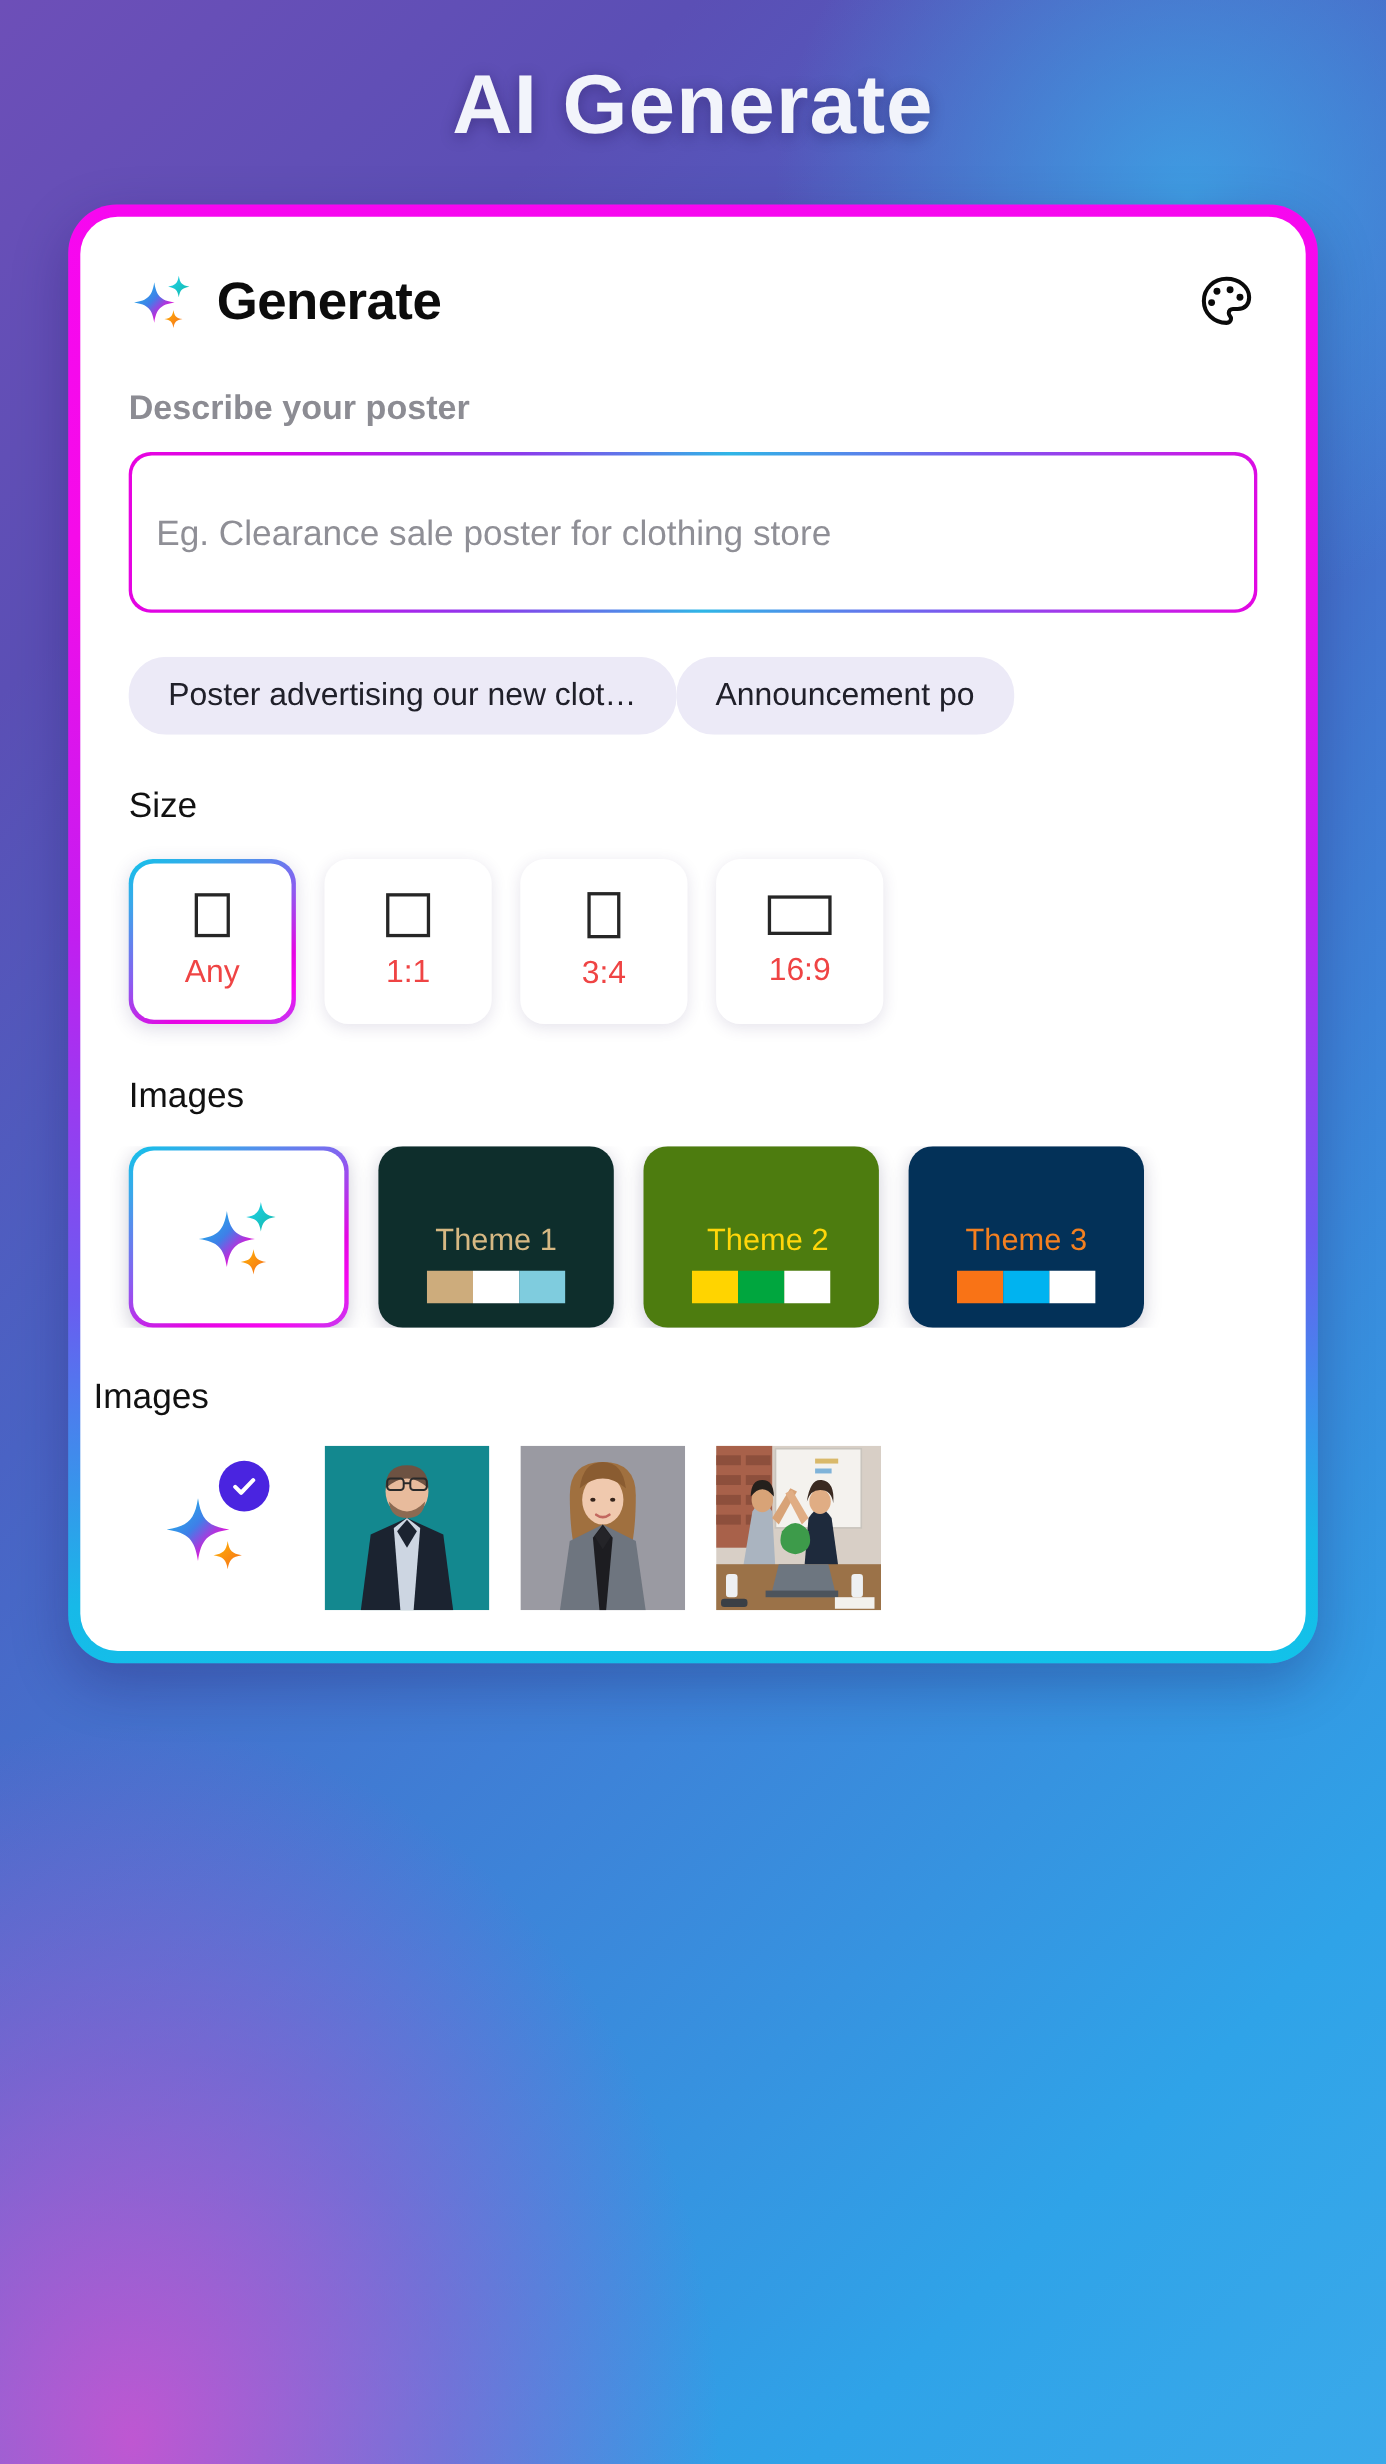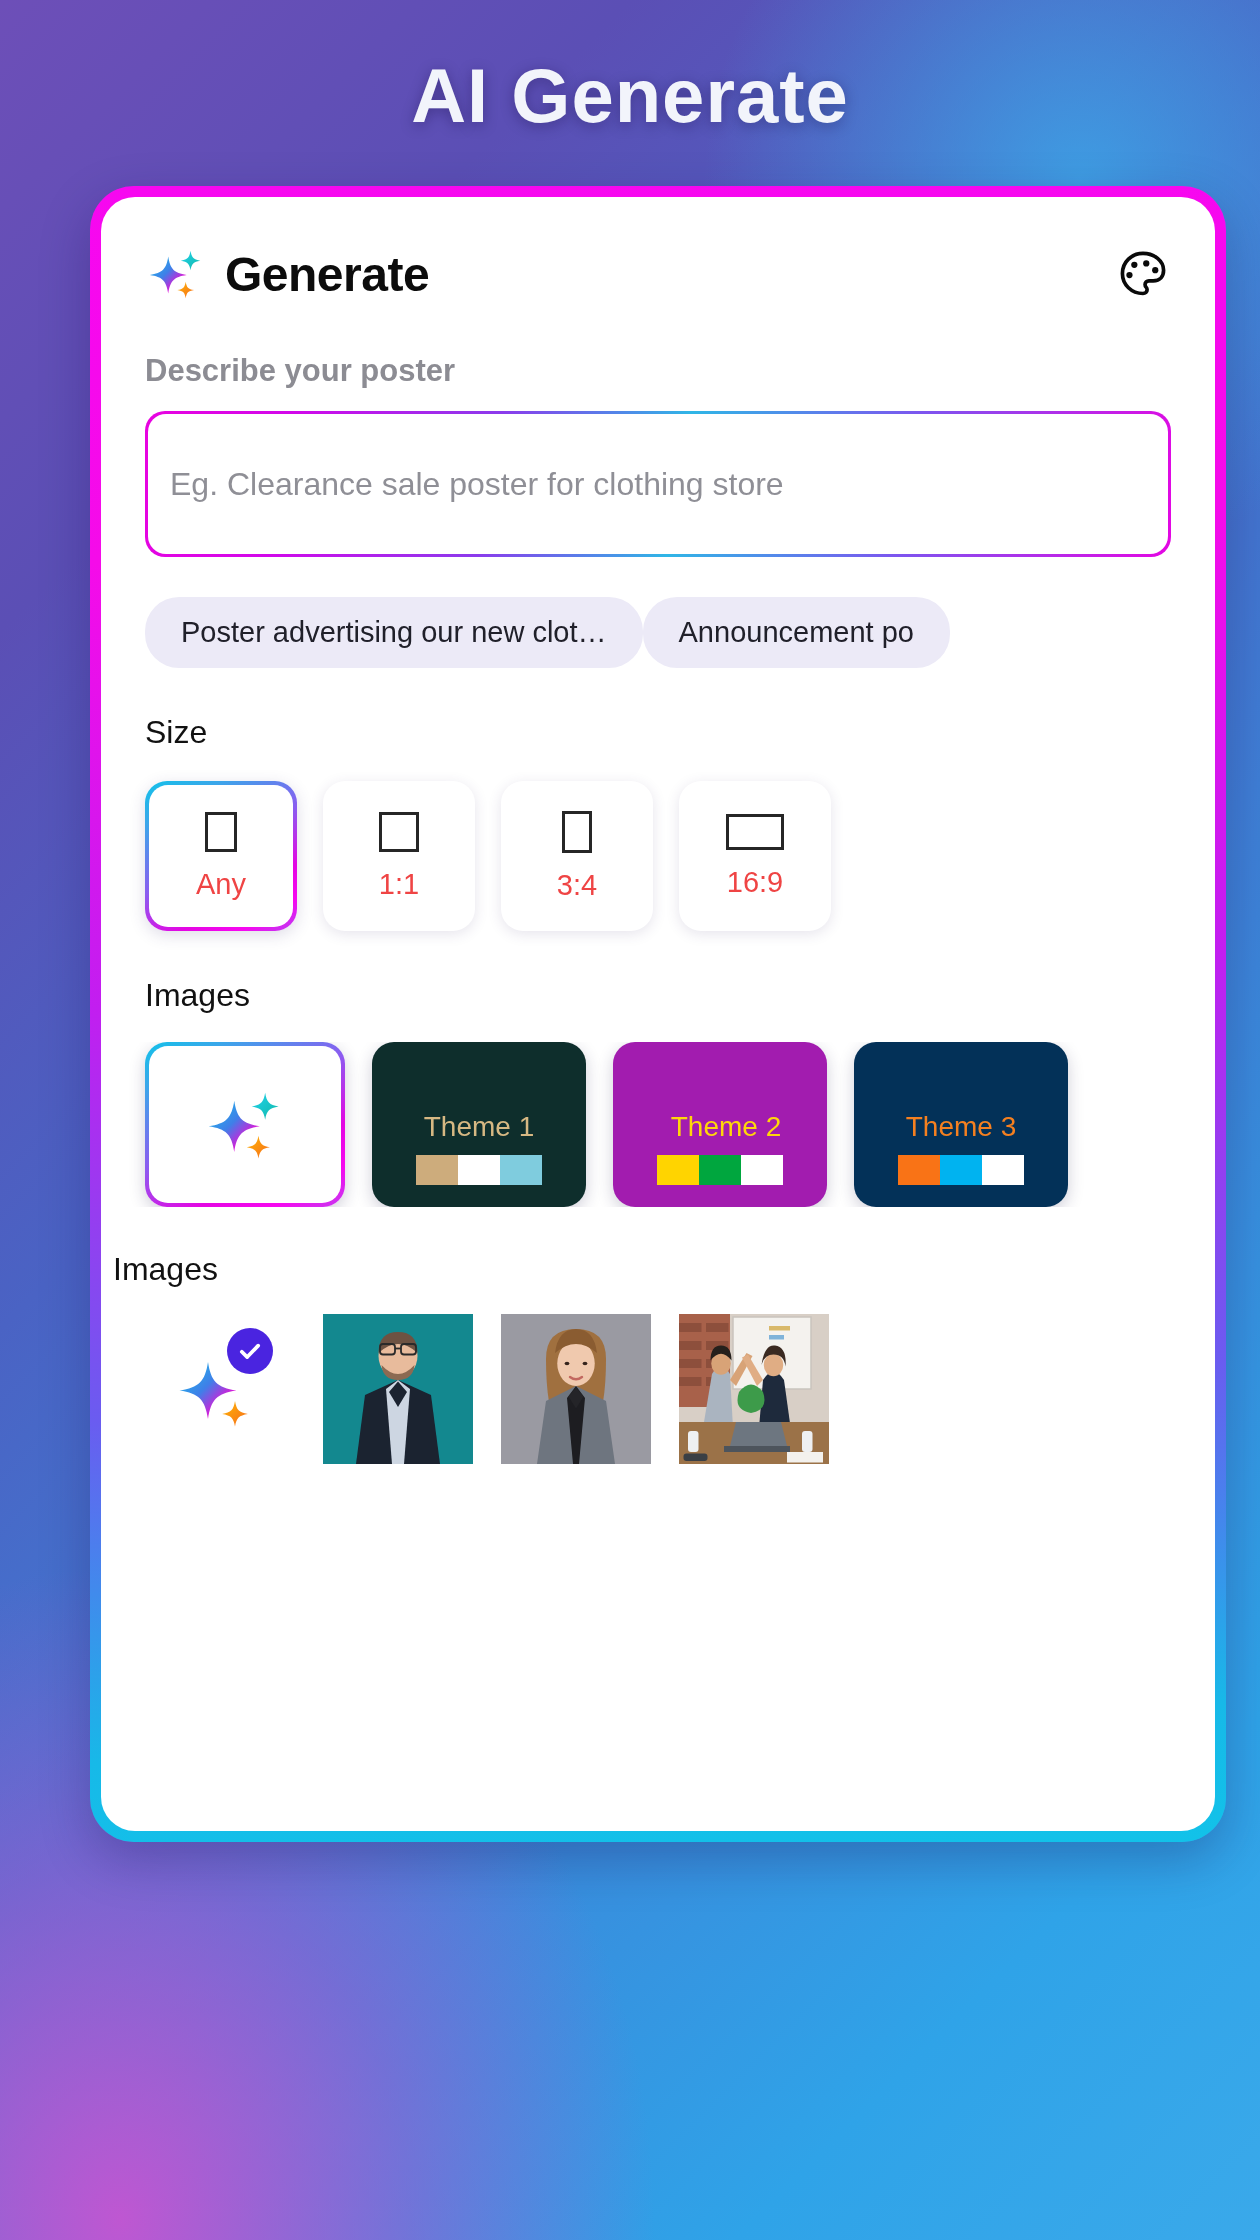--- a/index.html
+++ b/index.html
@@ -39,26 +39,25 @@
     letter-spacing: 1px;
     text-shadow: 0 3px 14px rgba(20,10,60,.35);
   }
 
   
   .card-outer {
     position: absolute;
     left: 62px;
     top: 186px;
     width: 1136px;
-    height: 1656px;
+    height: 1326px;
     border-radius: 44px;
     padding: 11px;
     background: linear-gradient(177deg, #f707f0 0%, #f50be9 22%, #c21ef0 48%, #6a5cf0 72%, #17b9e8 92%, #12c2e9 100%);
     box-shadow: 0 18px 50px rgba(30,10,80,.28);
-    margin-left: 28px;
   }
   .card {
     width: 100%;
     height: 100%;
     background: #ffffff;
     border-radius: 34px;
     overflow: hidden;
     position: relative;
   }
 
@@ -352,21 +351,21 @@
 
       <div class="theme-card" style="background:#0e2e2c;">
         <div class="theme-name" style="color:#d6b883;">Theme 1</div>
         <div class="swatches">
           <i style="background:#cdac7c;"></i>
           <i style="background:#ffffff;"></i>
           <i style="background:#7fccde;"></i>
         </div>
       </div>
 
-      <div class="theme-card" style="background:#a21caf;padding-left:12px;">
+      <div class="theme-card" style="background:#4d7c0f;padding-left:12px;">
         <div class="theme-name" style="color:#ffd60a;">Theme 2</div>
         <div class="swatches">
           <i style="background:#ffd400;"></i>
           <i style="background:#00a63e;"></i>
           <i style="background:#ffffff;"></i>
         </div>
       </div>
 
       <div class="theme-card" style="background:#033158;">
         <div class="theme-name" style="color:#f58020;">Theme 3</div>

